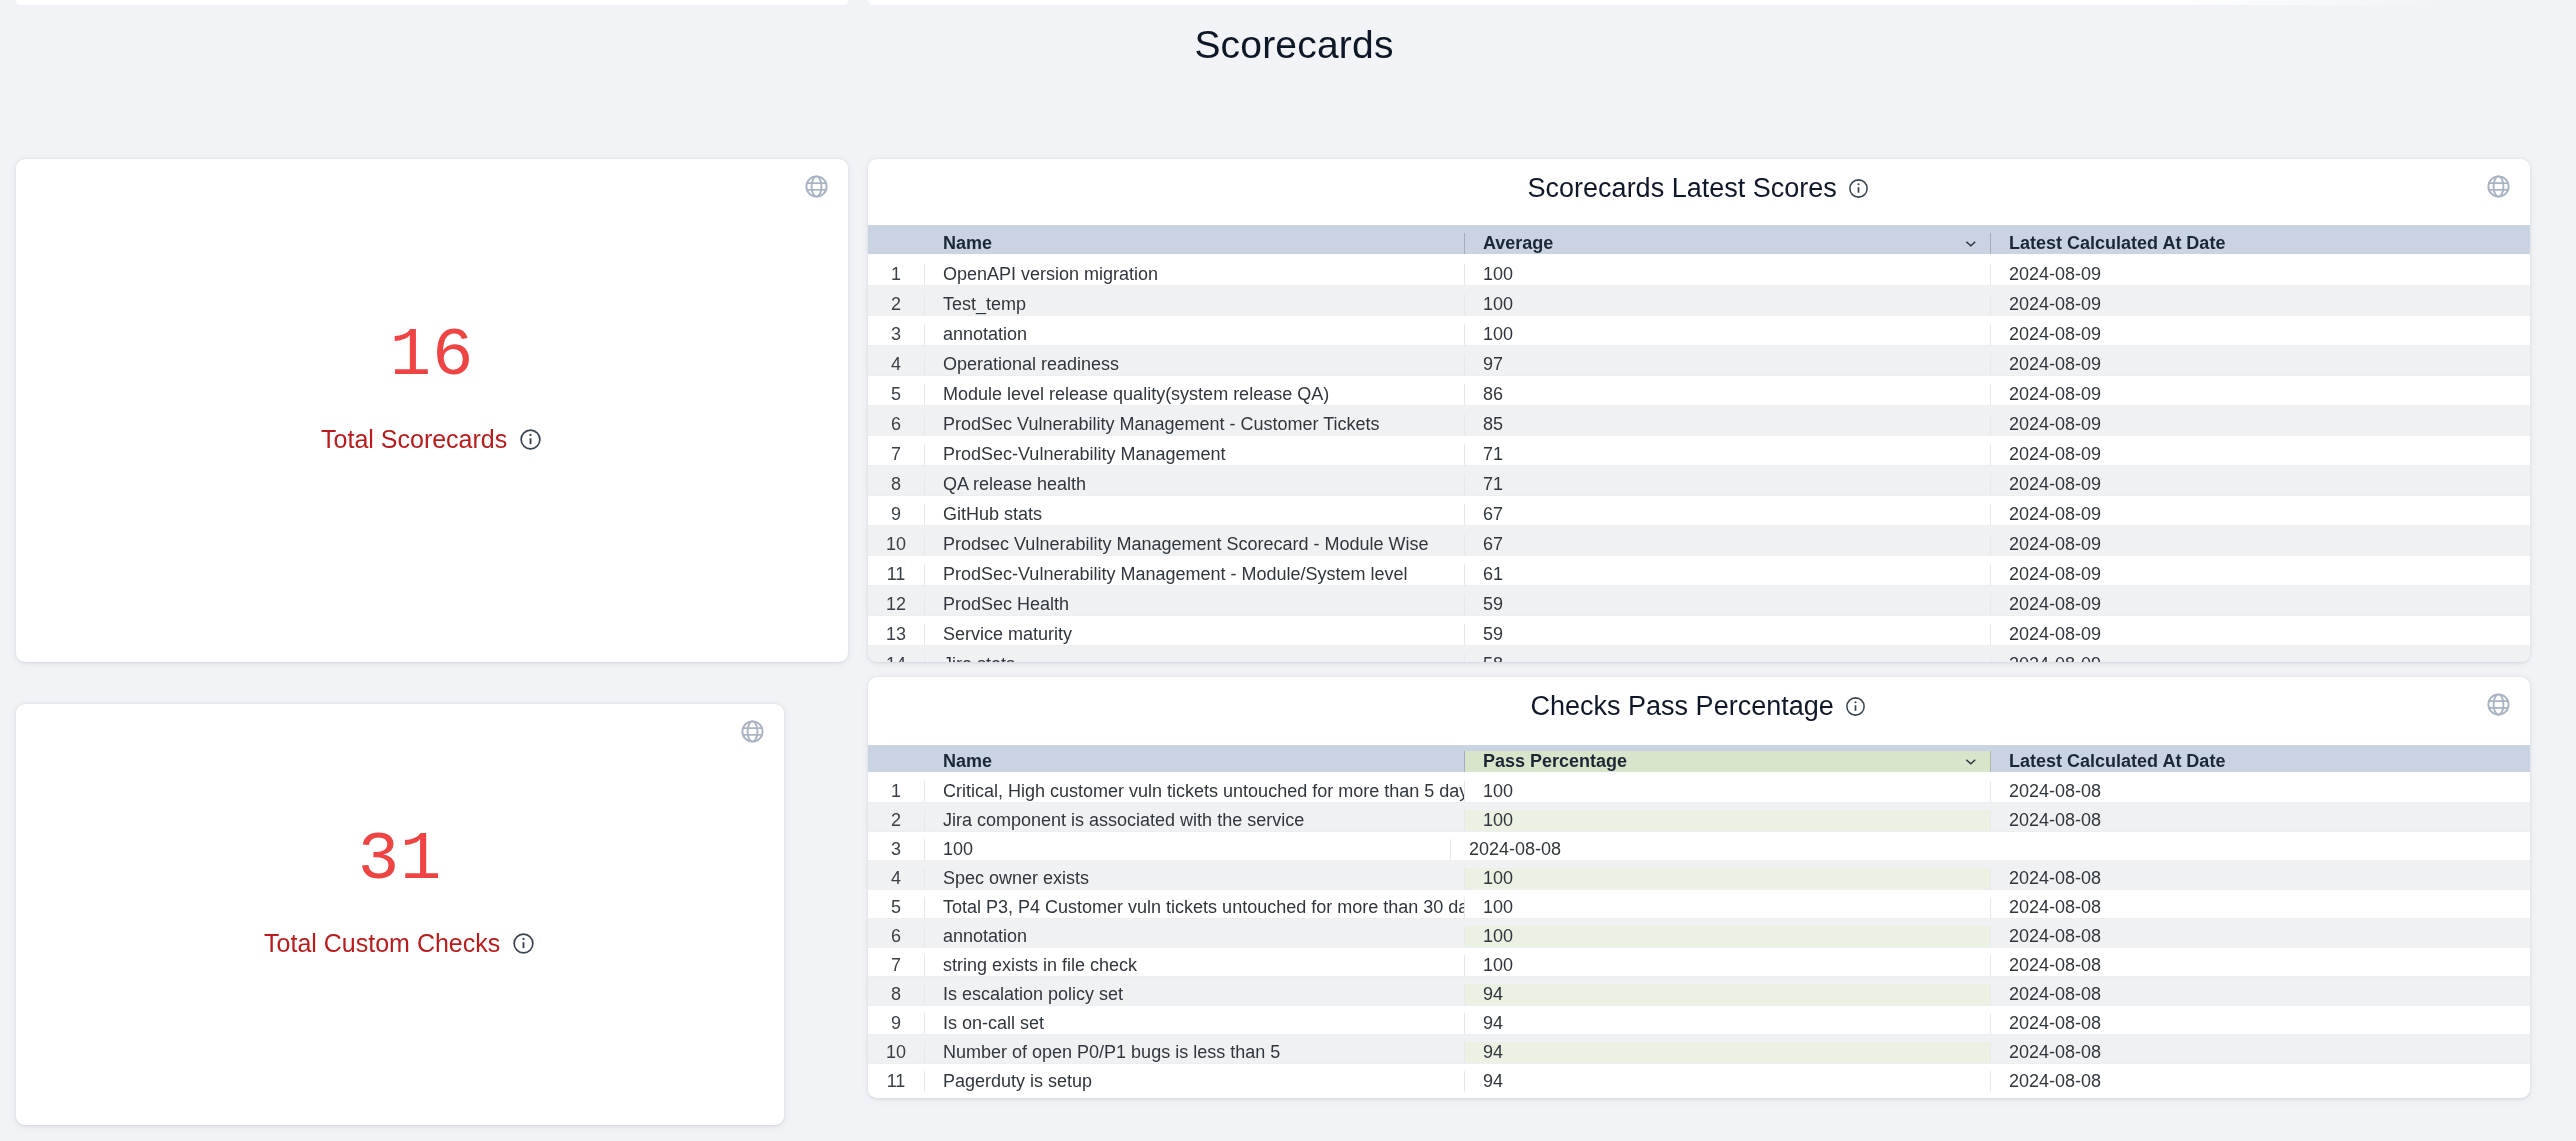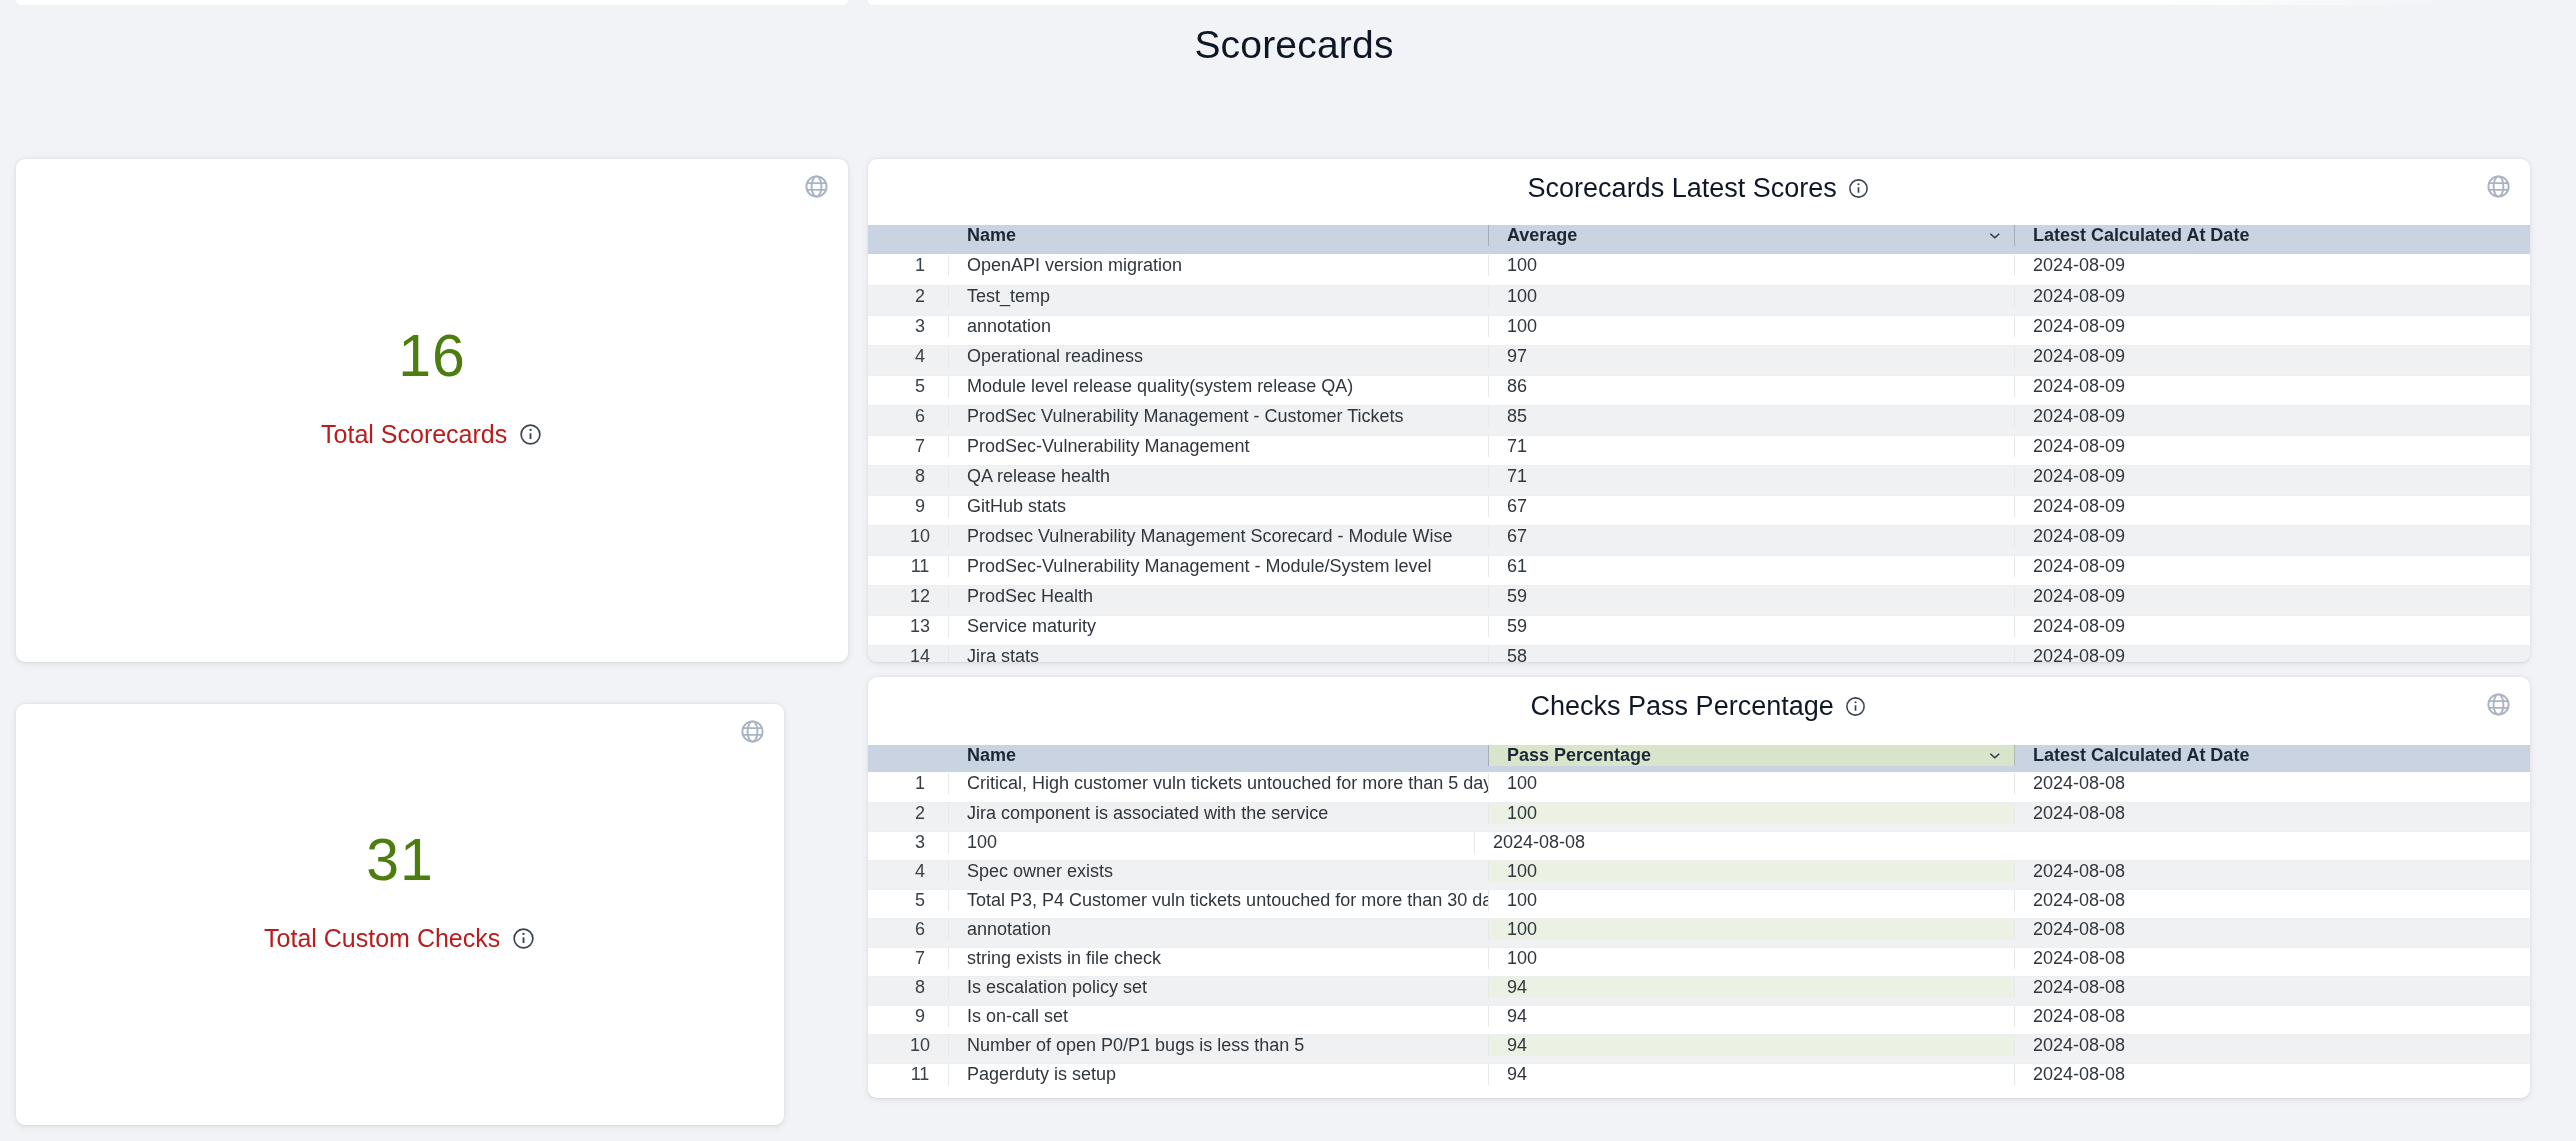--- a/index.html
+++ b/index.html
@@ -39,36 +39,36 @@
 
   .corner-btn { position: absolute; top: 14.2px; right: 18px; width: 27px; height: 27px; cursor: pointer; }
   .corner-btn svg { display: block; }
 
   
   .stat-wrap {
     position: absolute; inset: 0;
     display: flex; flex-direction: column; align-items: center; justify-content: center;
     transform: translateY(-25px);
   }
-  .stat-value { font-size: 59px; font-weight: 500; color: #4d7c0f; letter-spacing: 0.9px; }
+  .stat-value { font-size: 69px; font-weight: 500; color: #ef4444; letter-spacing: 0.9px; font-family: Liberation Mono, monospace; }
   .stat-label {
     margin-top: 30px; display: flex; align-items: center; gap: 10.7px;
     font-size: 25px; color: #b91c1c;
   }
 
   
   .panel-title {
     position: absolute; top: 14.2px; left: 0; width: 100%;
     display: flex; align-items: center; justify-content: center; gap: 10.7px;
     font-size: 27px; color: var(--title-text, #101828);
   }
 
   
   .table { position: absolute; left: 0; right: 0; top: var(--ttop); font-size: 18px; }
-  .trow, .thead { display: flex; align-items: flex-start; width: 100%; padding-left: 24px; }
+  .trow, .thead { display: flex; align-items: flex-end; width: 100%; }
   .thead {
     height: var(--hh); background: var(--table-header-bg, #c9d3e1);
     font-weight: bold; color: #1c2736; border-bottom: 1.8px solid #fbfcfd;
   }
   .trow { height: var(--rh); background: #fff; }
   .trow + .trow { border-top: 0.9px solid #eceeef; }
   .trow.striped { background: var(--row-stripe, #f0f1f2); }
 
   .cell { display: flex; align-items: center; overflow: hidden; white-space: nowrap; }
   .c-idx  { flex: 0 0 57px; justify-content: center; color: #3a4047; }

